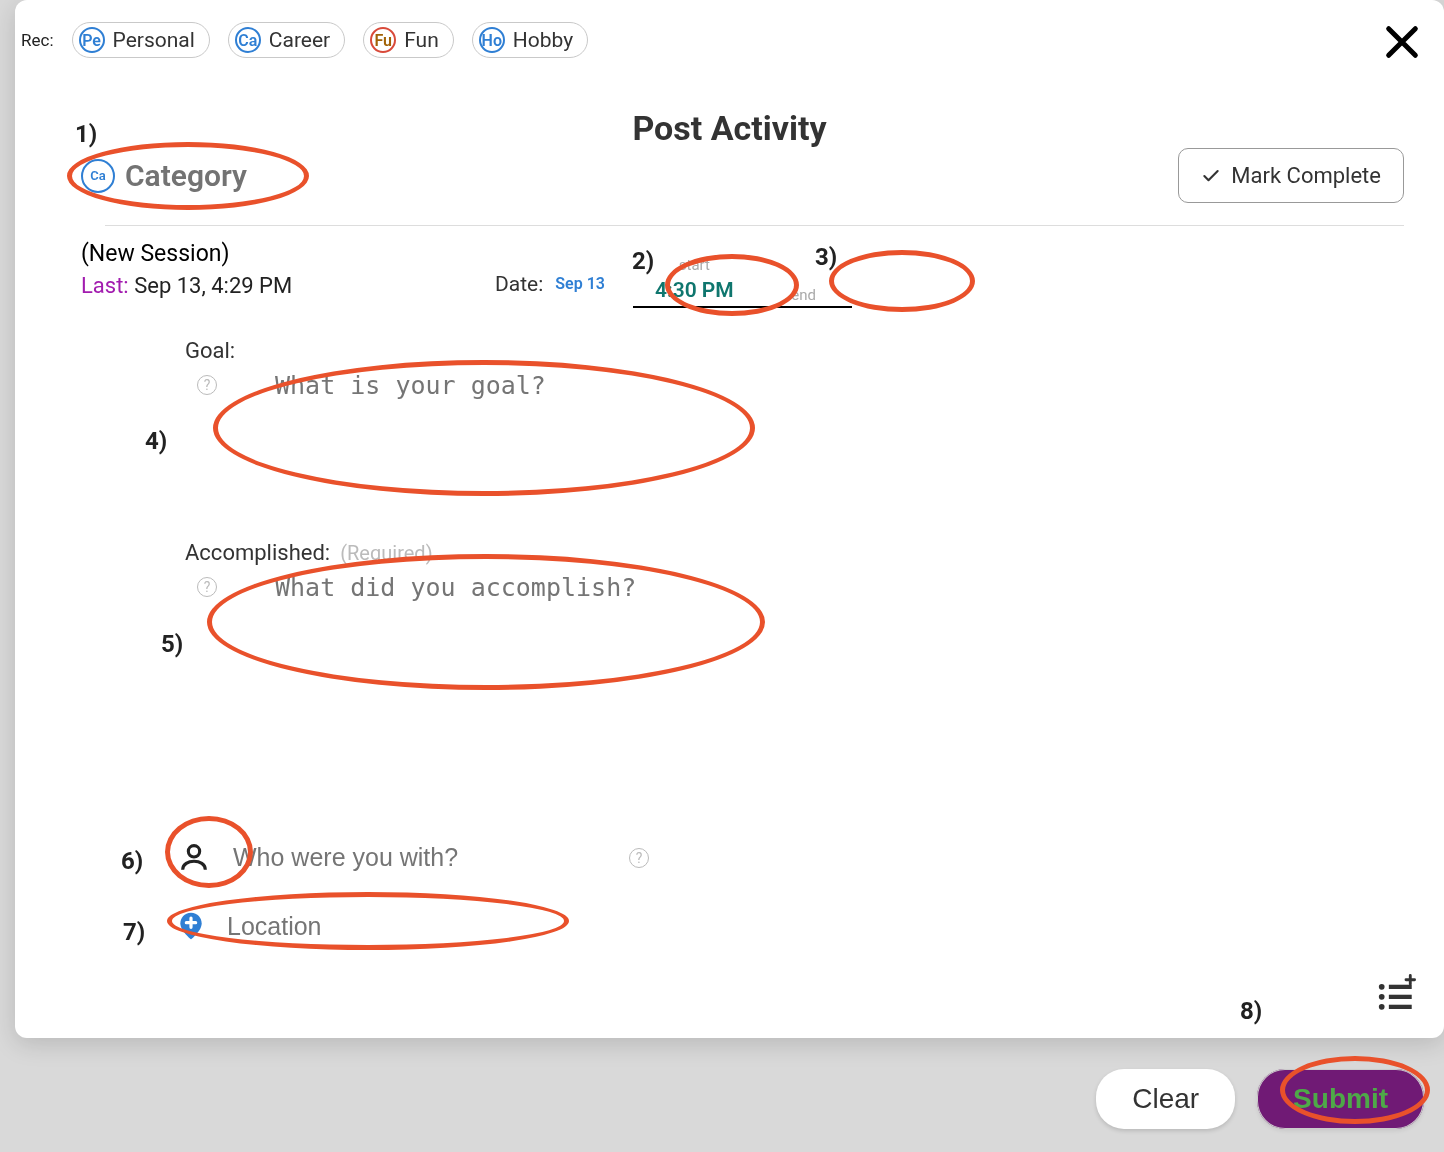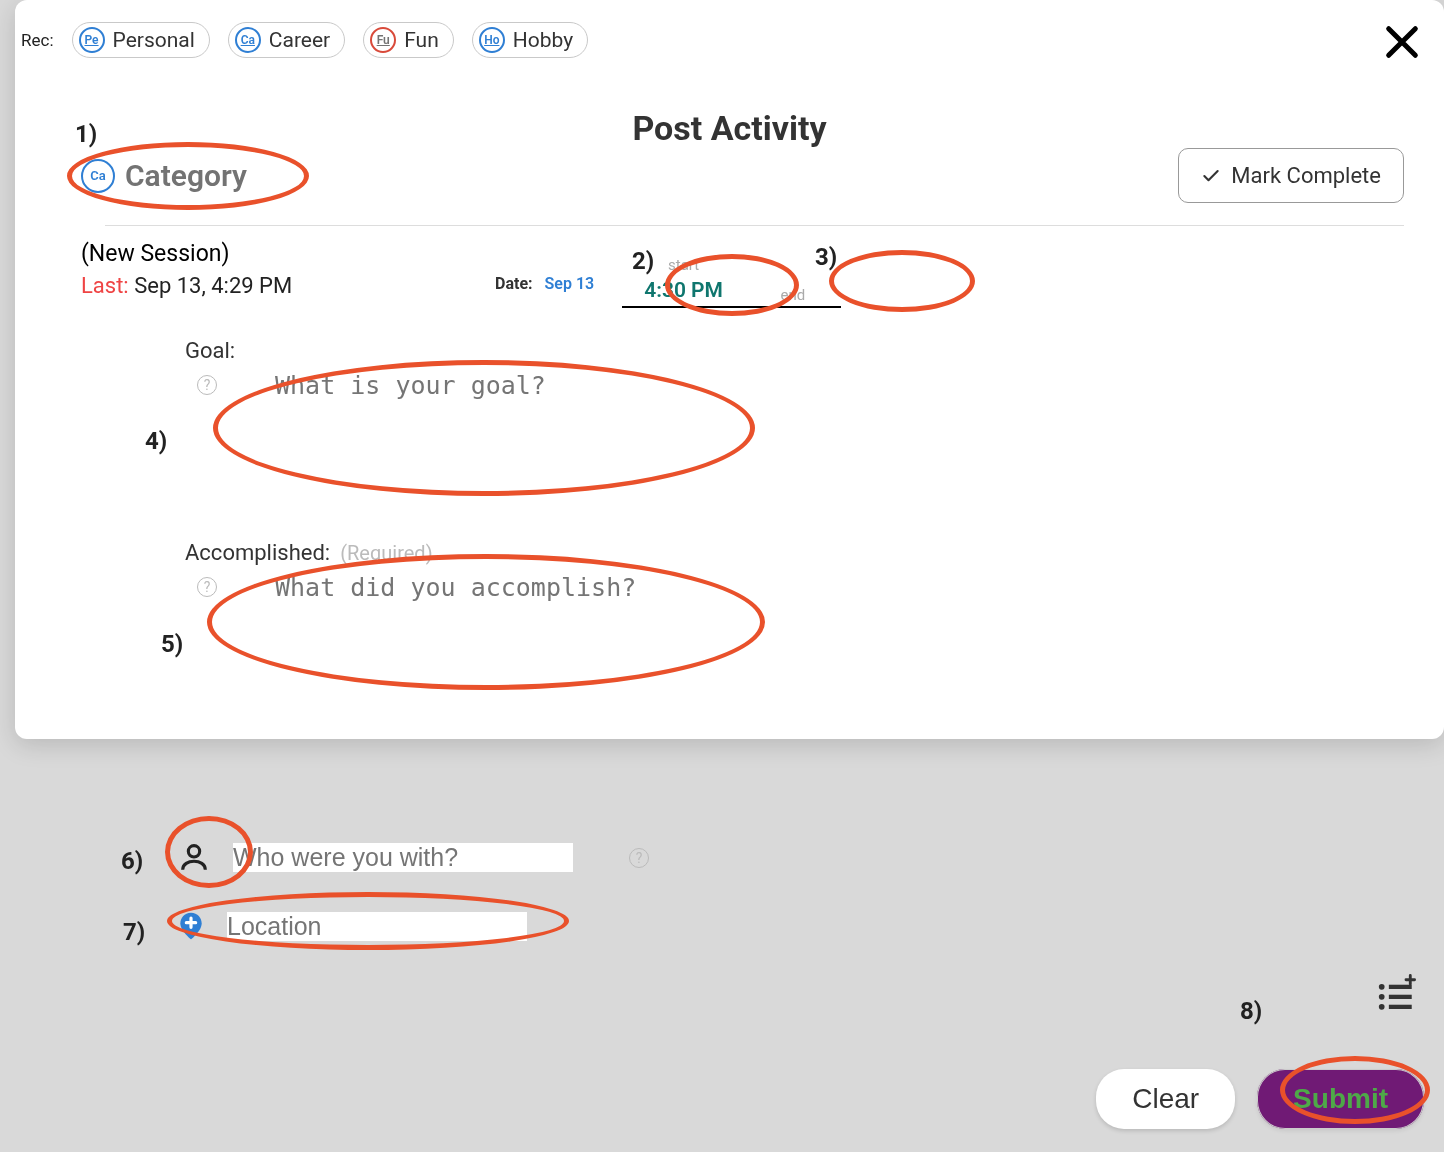--- a/index.html
+++ b/index.html
@@ -11,21 +11,21 @@
     height: 1152px;
     position: relative;
     overflow: hidden;
   }
   .modal {
     position: absolute;
     top: 0;
     left: 15px;
     right: 0;
     width: 1429px;
-    height: 739px;
+    height: 1038px;
     background: #fff;
     border-radius: 12px;
     box-shadow: 0 6px 24px rgba(0,0,0,.15);
   }
   .rec-bar {
     position: absolute;
     top: 22px;
     left: 6px;
     display: flex;
     align-items: center;
@@ -44,27 +44,26 @@
     color: #333;
     cursor: pointer;
   }
   .chip-badge {
     width: 26px; height: 26px;
     border: 2px solid;
     border-radius: 50%;
     display: inline-flex;
     align-items: center;
     justify-content: center;
-    font-size: 12px;
+    font-size: 16px;
     font-weight: 600;
-    text-decoration: underline;
   }
   .b-pe { border-color: #2f7fd4; color:#2f7fd4; }
   .b-ca { border-color: #2f7fd4; color:#2f7fd4; }
-  .b-fu { border-color: #d94a3a; color:#737373; }
+  .b-fu { border-color: #d94a3a; color:#a16207; }
   .b-ho { border-color: #2f7fd4; color:#2f7fd4; }
   .close-btn {
     position: absolute;
     top: 18px; right: 18px;
     width: 48px; height: 48px;
     font-size: 42px;
     display:flex; align-items:center; justify-content:center;
     cursor: pointer;
     color:#000;
   }
@@ -128,30 +127,30 @@
     top: 225px; left: 90px; right: 40px;
     border-top:1px solid #ddd;
   }
 
   .session-block {
     position:absolute;
     top: 240px; left: 66px;
   }
   .new-session { color:#000000; font-size:23px; }
   .last-line { font-size:22px; color:#333; margin-top:6px; }
-  .last-label { color:#ef4444; }
+  .last-label { color:#a21caf; }
   .last-val { color:#222; }
 
   .date-group {
     position:absolute;
     top: 260px;
     left: 480px;
     display:flex; align-items:flex-end; gap:0;
   }
-  .date-label { font-size:16px; color:#333; margin-right:12px; line-height:48px;font-weight:bold;}
+  .date-label { font-size:21px; color:#333; margin-right:12px; line-height:48px;}
   .date-val { font-size:16px; color:#2f7fd4; font-weight:600; line-height:48px; margin-right:28px; cursor:pointer;}
   .time-box {
     border-bottom: 2px solid #000000;
     padding: 0 22px 4px 22px;
     position:relative;
   }
   .time-box .tlabel {
     position:absolute;
     top:-22px; left:50%; transform:translateX(-50%);
     font-size:15px; color:#aaa;

